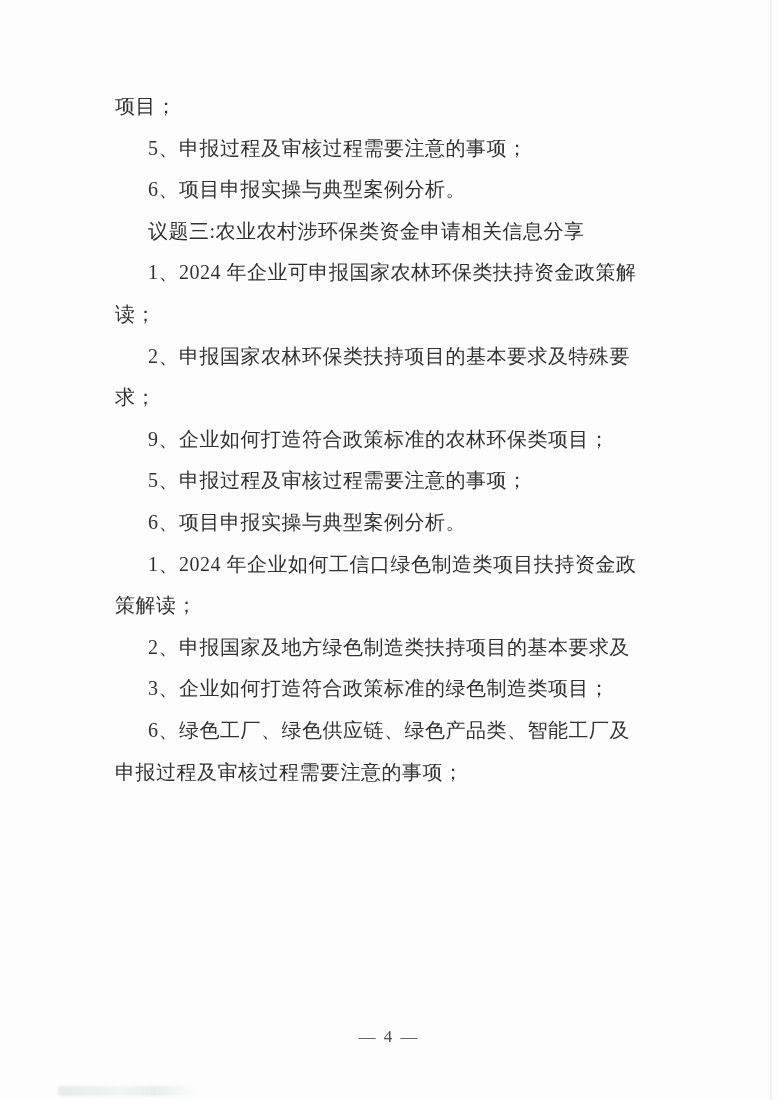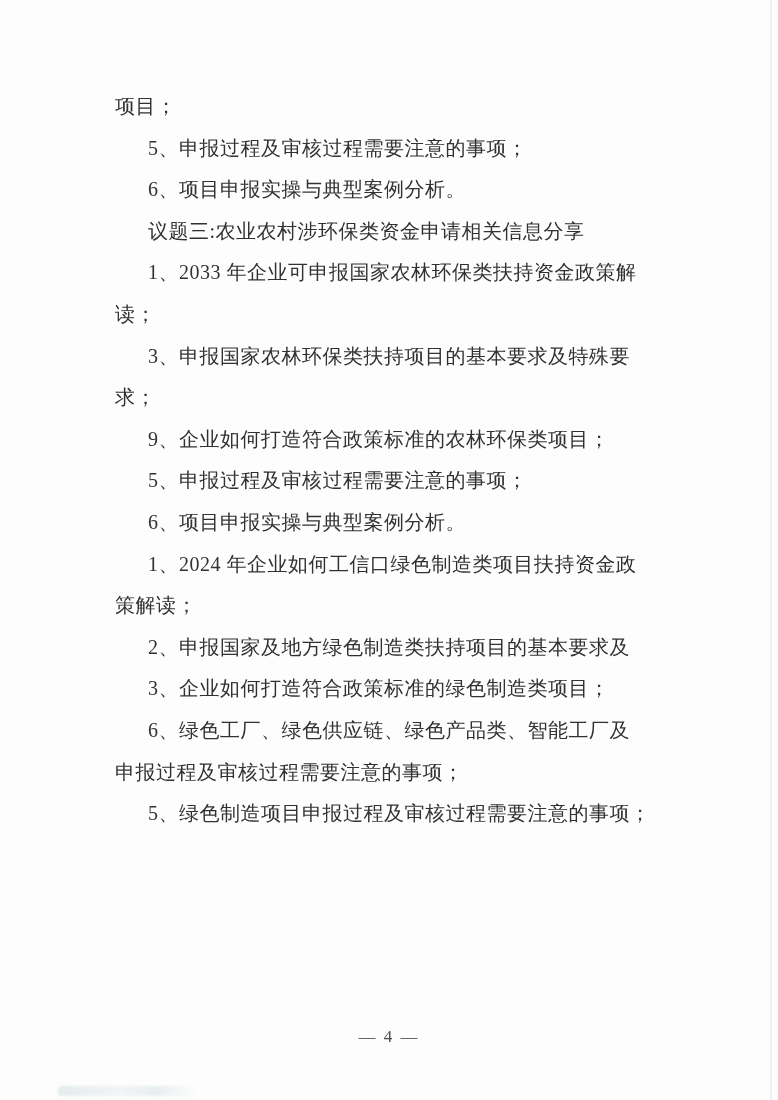--- a/index.html
+++ b/index.html
@@ -77,32 +77,31 @@
 <body>
 
 <div class="page">
   <div class="scan-edge"></div>
 
   <div class="doc-body">
       <div class="line">项目；</div>
       <div class="line indent">5、申报过程及审核过程需要注意的事项；</div>
       <div class="line indent">6、项目申报实操与典型案例分析。</div>
       <div class="line indent">议题三:农业农村涉环保类资金申请相关信息分享</div>
-      <div class="line indent">1、2033 年企业可申报国家农林环保类扶持资金政策解</div>
+      <div class="line indent">1、2024 年企业可申报国家农林环保类扶持资金政策解</div>
       <div class="line">读；</div>
-      <div class="line indent">3、申报国家农林环保类扶持项目的基本要求及特殊要</div>
+      <div class="line indent">2、申报国家农林环保类扶持项目的基本要求及特殊要</div>
       <div class="line">求；</div>
       <div class="line indent">9、企业如何打造符合政策标准的农林环保类项目；</div>
       <div class="line indent">5、申报过程及审核过程需要注意的事项；</div>
       <div class="line indent">6、项目申报实操与典型案例分析。</div>
       <div class="line indent">1、2024 年企业如何工信口绿色制造类项目扶持资金政</div>
       <div class="line">策解读；</div>
       <div class="line indent">2、申报国家及地方绿色制造类扶持项目的基本要求及</div>
       <div class="line indent">3、企业如何打造符合政策标准的绿色制造类项目；</div>
       <div class="line indent">6、绿色工厂、绿色供应链、绿色产品类、智能工厂及</div>
       <div class="line">申报过程及审核过程需要注意的事项；</div>
-      <div class="line indent">5、绿色制造项目申报过程及审核过程需要注意的事项；</div>
     </div>
 
   <div class="page-footer">— 4 —</div>
 
   <div class="smudge"></div>
 </div>
 
 </body></html>

